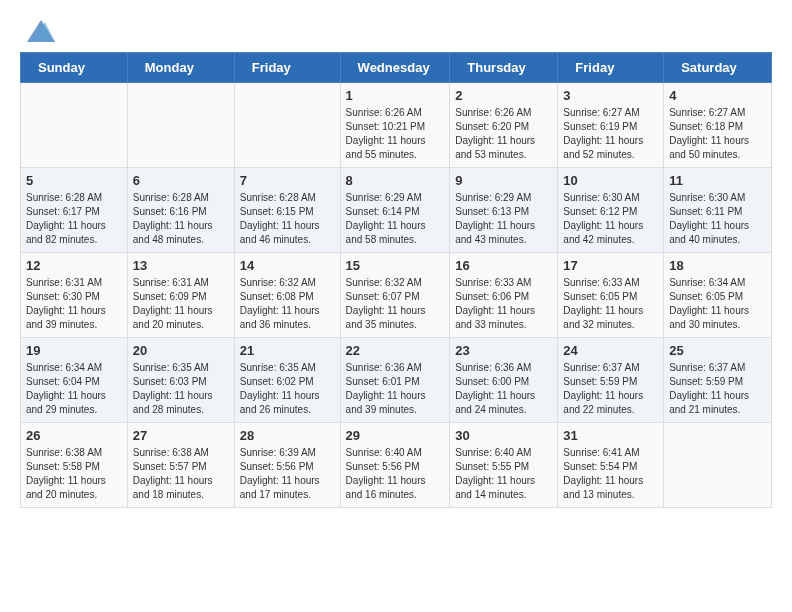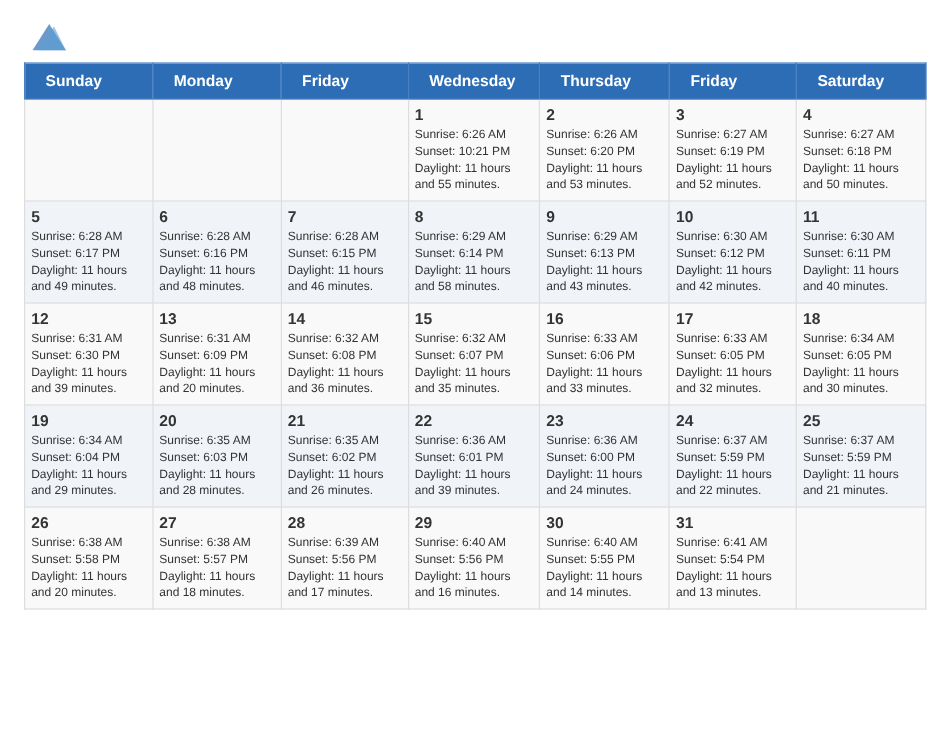--- a/index.html
+++ b/index.html
@@ -149,21 +149,21 @@
           <div class="day-info"><span>Sunrise: 6:27 AM</span><br><span>Sunset: 6:19 PM</span><br><span>Daylight: 11 hours</span><br><span>and 52 minutes.</span></div>
         </td>
         <td>
           <span class="day-number">4</span>
           <div class="day-info"><span>Sunrise: 6:27 AM</span><br><span>Sunset: 6:18 PM</span><br><span>Daylight: 11 hours</span><br><span>and 50 minutes.</span></div>
         </td>
       </tr>
       <tr>
         <td>
           <span class="day-number">5</span>
-          <div class="day-info"><span>Sunrise: 6:28 AM</span><br><span>Sunset: 6:17 PM</span><br><span>Daylight: 11 hours</span><br><span>and 49 minutes.</span></div>
+          <div class="day-info"><span>Sunrise: 6:28 AM</span><br><span>Sunset: 6:17 PM</span><br><span>Daylight: 11 hours</span><br><span>and 82 minutes.</span></div>
         </td>
         <td>
           <span class="day-number">6</span>
           <div class="day-info"><span>Sunrise: 6:28 AM</span><br><span>Sunset: 6:16 PM</span><br><span>Daylight: 11 hours</span><br><span>and 48 minutes.</span></div>
         </td>
         <td>
           <span class="day-number">7</span>
           <div class="day-info"><span>Sunrise: 6:28 AM</span><br><span>Sunset: 6:15 PM</span><br><span>Daylight: 11 hours</span><br><span>and 46 minutes.</span></div>
         </td>
         <td>

